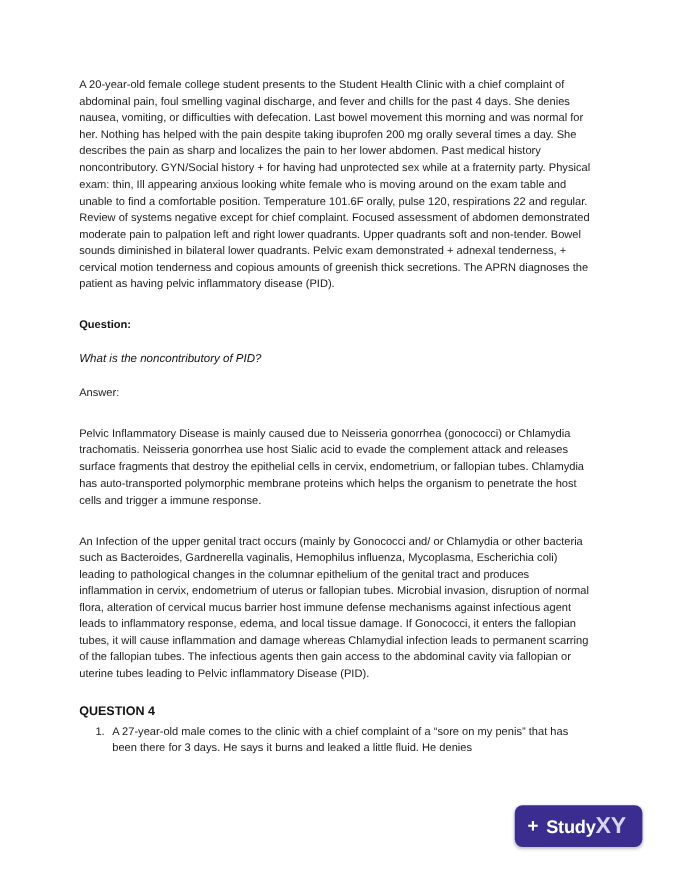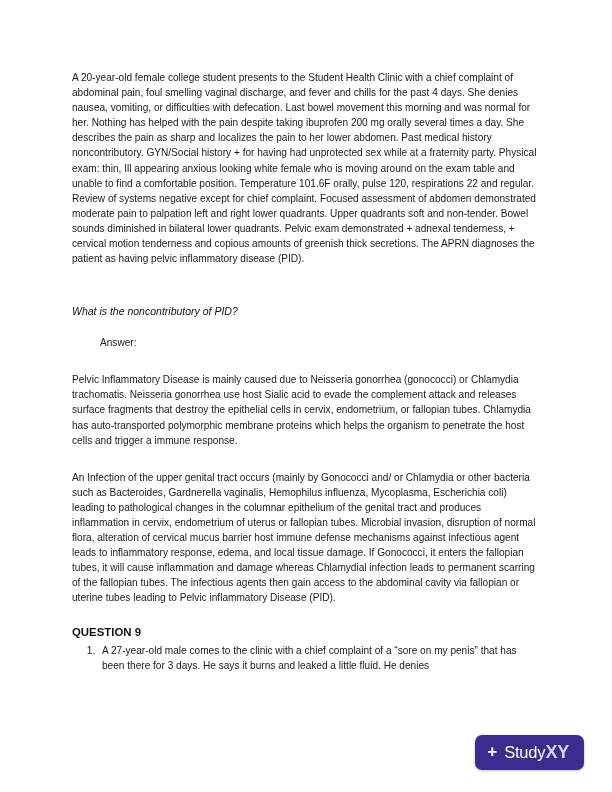--- a/index.html
+++ b/index.html
@@ -42,21 +42,20 @@
   .q-italic {
     font-size: 10.5px;
     font-style: italic;
     line-height: 15px;
     color: #111111;
   }
   .answer-label {
     font-size: 10.1px;
     line-height: 15px;
     color: #1a1a1a;
-    margin-left: 28px;
   }
   .section-head {
     font-size: 11.4px;
     font-weight: bold;
     color: #111111;
     line-height: 16px;
     margin-top: 2px;
   }
   .numbered {
     margin: 3px 0 12px 0;
@@ -84,63 +83,64 @@
   .watermark .plus {
     font-size: 17px;
     line-height: 17px;
     font-weight: bold;
     color: #ffffff;
     display: inline-block;
     transform: translateY(-1px);
   }
   .watermark .wm-study {
     font-size: 16.5px;
-    font-weight: normal;
+    font-weight: bold;
     letter-spacing: -0.2px;
   }
   .watermark .wm-xy {
-    font-size: 18px;
+    font-size: 21px;
     font-weight: bold;
     color: #d8d4f0;
     letter-spacing: -0.2px;
   }
   .wm-text {
     display: flex;
     align-items: baseline;
   }
 </style>
 </head>
 <body>
 
 <div class="page">
 
   <p class="para">A 20-year-old female college student presents to the Student Health Clinic with a chief complaint of abdominal pain, foul smelling vaginal discharge, and fever and chills for the past 4 days. She denies nausea, vomiting, or difficulties with defecation. Last bowel movement this morning and was normal for her. Nothing has helped with the pain despite taking ibuprofen 200 mg orally several times a day. She describes the pain as sharp and localizes the pain to her lower abdomen. Past medical history noncontributory. GYN/Social history + for having had unprotected sex while at a fraternity party. Physical exam: thin, Ill appearing anxious looking white female who is moving around on the exam table and unable to find a comfortable position. Temperature 101.6F orally, pulse 120, respirations 22 and regular. Review of systems negative except for chief complaint. Focused assessment of abdomen demonstrated moderate pain to palpation left and right lower quadrants. Upper quadrants soft and non-tender. Bowel sounds diminished in bilateral lower quadrants. Pelvic exam demonstrated + adnexal tenderness, + cervical motion tenderness and copious amounts of greenish thick secretions. The APRN diagnoses the patient as having pelvic inflammatory disease (PID).</p>
 
   <div class="spacer-lg"></div>
 
+  <div class="q-label">Question:</div>
 
   <div class="spacer-md"></div>
 
   <div class="q-italic">What is the noncontributory of PID?</div>
 
   <div class="spacer-md"></div>
 
   <div class="answer-label">Answer:</div>
 
   <div class="spacer-lg"></div>
 
   <p class="para">Pelvic Inflammatory Disease is mainly caused due to Neisseria gonorrhea (gonococci) or Chlamydia trachomatis. Neisseria gonorrhea use host Sialic acid to evade the complement attack and releases surface fragments that destroy the epithelial cells in cervix, endometrium, or fallopian tubes. Chlamydia has auto-transported polymorphic membrane proteins which helps the organism to penetrate the host cells and trigger a immune response.</p>
 
   <div class="spacer-lg"></div>
 
   <p class="para">An Infection of the upper genital tract occurs  (mainly by Gonococci and/ or Chlamydia or other bacteria such as Bacteroides, Gardnerella vaginalis, Hemophilus influenza, Mycoplasma, Escherichia coli) leading to pathological changes in the columnar epithelium of the genital tract and produces inflammation in cervix, endometrium of uterus or fallopian tubes. Microbial invasion, disruption of normal flora, alteration of cervical mucus barrier host immune defense mechanisms against infectious agent leads to inflammatory response, edema, and local tissue damage. If Gonococci, it enters the fallopian tubes, it will cause inflammation and damage whereas Chlamydial infection leads to permanent scarring of the fallopian tubes. The infectious agents then gain access to the abdominal cavity via fallopian or uterine tubes leading to Pelvic inflammatory Disease (PID).</p>
 
   <div class="spacer-md"></div>
 
-  <div class="section-head">QUESTION 9</div>
+  <div class="section-head">QUESTION 4</div>
 
   <ol class="numbered">
     <li>A 27-year-old male comes to the clinic with a chief complaint of a “sore on my penis” that has been there for 3 days. He says it burns and leaked a little fluid. He denies</li>
   </ol>
 
 </div>
 
 <div class="watermark">
   <span class="plus">+</span>
   <span class="wm-text">

